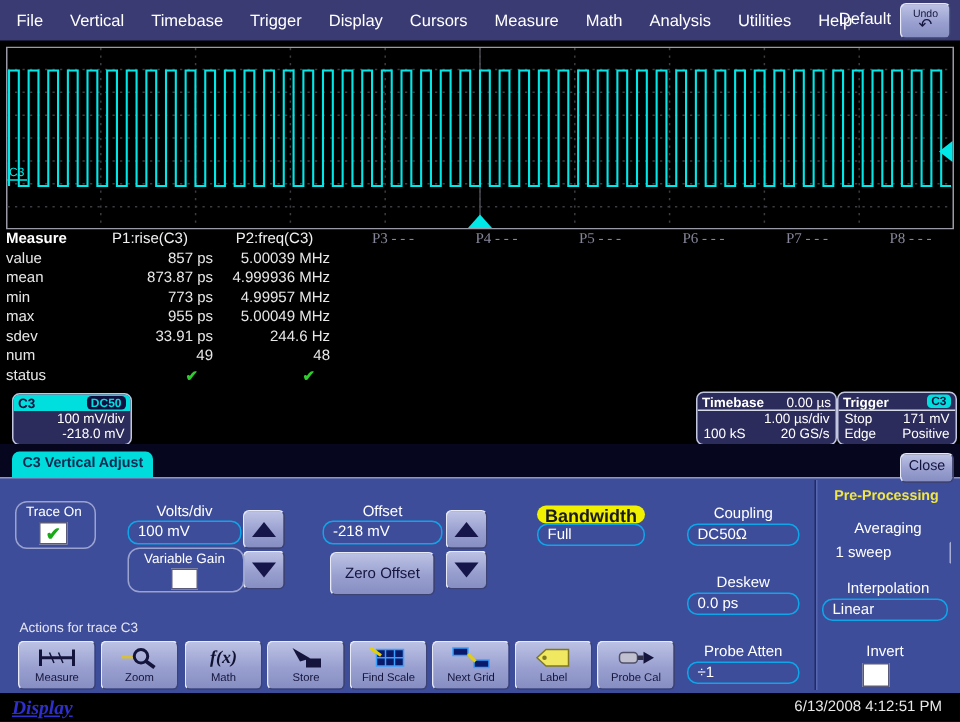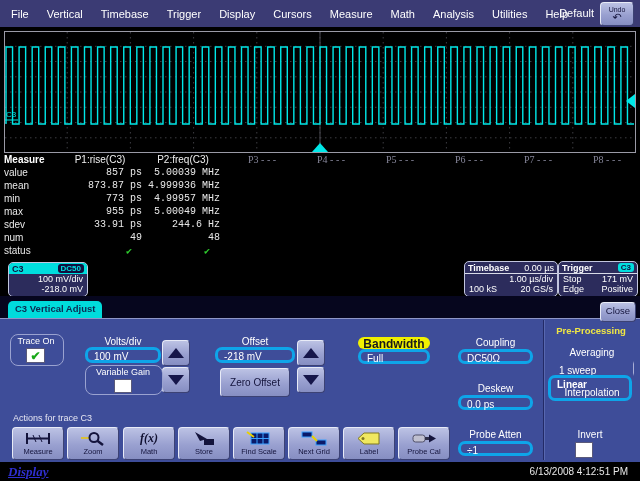--- a/index.html
+++ b/index.html
@@ -20,21 +20,21 @@
   
   .wave{position:absolute;left:4px;top:31px;width:632px;height:122px;}
   
   .mtable{position:absolute;left:4px;top:154px;width:634px;display:grid;
           grid-template-columns:52px 88px 78px repeat(6,69px);grid-auto-rows:13px;
           font-size:10px;color:#e8e8e8;}
   .m-corner{font-weight:bold;color:#ffffff;}
   .m-head{text-align:center;color:#f0f0f0;}
   .m-head.inactive{color:#86869a;text-align:left;padding-left:26px;font-family:Liberation Serif, serif;}
   .m-label{color:#e8e8e8;}
-  .m-val{text-align:right;padding-right:2px;white-space:nowrap;font-family:Liberation Mono, monospace;}
+  .m-val{text-align:right;padding-right:2px;white-space:nowrap;}
   .m-val.check{color:#2ecc2e;font-weight:bold;padding-right:12px;}
   
   .descbox{position:absolute;background:#2c2c5c;border:1px solid #c2c6de;border-radius:5px;
            font-size:9px;color:#ffffff;overflow:hidden;}
   .descbox .hd{display:flex;justify-content:space-between;align-items:center;height:11px;
                padding:0 3px;font-weight:bold;}
   .descbox .row{display:flex;justify-content:space-between;padding:0 4px;line-height:10px;}
   .descbox .row.r{justify-content:flex-end;}
   #c3box{left:8px;top:262px;width:78px;height:33px;}
   #c3box .hd{background:#00dede;color:#101040;}
@@ -51,21 +51,21 @@
           font-size:9.5px;font-weight:bold;padding:2px 7px 0 7px;border-radius:5px 5px 0 0;
           box-sizing:border-box;}
   .closebtn{position:absolute;left:600px;top:302px;width:34px;height:18px;font-size:9.5px;
             text-align:center;line-height:16px;}
   .grp{position:absolute;border:1px solid #9aa2d0;border-radius:8px;}
   .dlabel{position:absolute;color:#ffffff;font-size:10px;text-align:center;white-space:nowrap;}
   .dlabel.small{font-size:9px;}
   .ylabel{position:absolute;background:#f0f000;color:#1a1a1a;font-size:12px;font-weight:bold;
           text-align:center;border-radius:6px;}
   .ytext{position:absolute;color:#f0e644;font-size:9.5px;font-weight:bold;text-align:center;white-space:nowrap;}
-  .field{position:absolute;border:3px solid #0ea5e9;border-radius:7px;color:#ffffff;font-size:10px;
+  .field{position:absolute;border:1px solid #0ea5e9;border-radius:7px;color:#ffffff;font-size:10px;
          padding:1px 6px;box-sizing:border-box;white-space:nowrap;}
   .field.noborder{border-color:transparent;border-right:1px solid #a8aed6;border-radius:0;}
   .cb{position:absolute;background:#ffffff;border:1px solid #5a5a7a;display:flex;align-items:center;
       justify-content:center;font-size:12px;font-weight:bold;color:#18a818;line-height:1;}
   .spin{position:absolute;width:26px;height:24px;display:flex;align-items:center;justify-content:center;}
   .tri-up{width:0;height:0;border-left:8px solid transparent;border-right:8px solid transparent;
           border-bottom:10px solid #16164a;}
   .tri-down{width:0;height:0;border-left:8px solid transparent;border-right:8px solid transparent;
             border-top:10px solid #16164a;}
   .zerobtn{position:absolute;left:220px;top:368px;width:70px;height:29px;font-size:10px;
@@ -299,21 +299,21 @@
   <div class="field" style="left:458px;top:395px;width:75px;height:15px;">0.0 ps</div>
   <div class="dlabel" style="left:458px;top:429px;width:75px;">Probe Atten</div>
   <div class="field" style="left:458px;top:441px;width:75px;height:15px;">÷1</div>
 
   <div class="vdivider"></div>
 
   <div class="ytext" style="left:548px;top:325px;width:86px;">Pre-Processing</div>
   <div class="dlabel" style="left:550px;top:347px;width:84px;">Averaging</div>
   <div class="field noborder" style="left:550px;top:361px;width:84px;height:15px;">1 sweep</div>
   <div class="dlabel" style="left:548px;top:387px;width:88px;">Interpolation</div>
-  <div class="field" style="left:548px;top:375px;width:84px;height:26px;font-weight:bold;">Linear</div>
+  <div class="field" style="left:548px;top:399px;width:84px;height:15px;">Linear</div>
   <div class="dlabel" style="left:560px;top:429px;width:60px;">Invert</div>
   <div class="cb" style="left:575px;top:442px;width:16px;height:14px;"></div>
 
   <div class="dlabel small" style="left:13px;top:413px;width:120px;text-align:left;color:#e6e6f2;">Actions for trace C3</div>
   <div id="toolbar">
       <div class="toolbar-btn raised" style="left: 12px;">
         <span class="ic">
           <svg width="26" height="15" viewBox="0 0 26 15">
             <path d="M2 2 V13 M24 2 V13 M2 7.5 H24" stroke="#14143c" stroke-width="2" fill="none"></path>
             <path d="M8 4 l3 7 M14 4 l3 7" stroke="#14143c" stroke-width="1" fill="none"></path>

